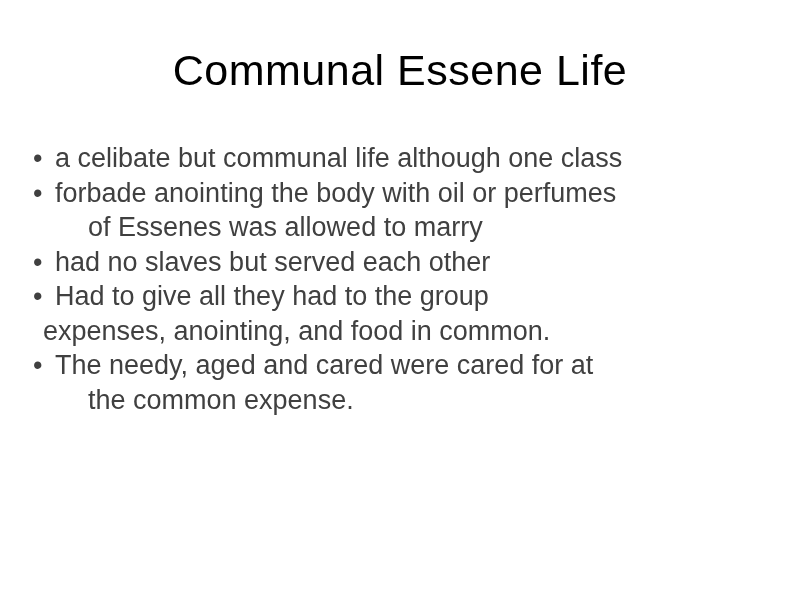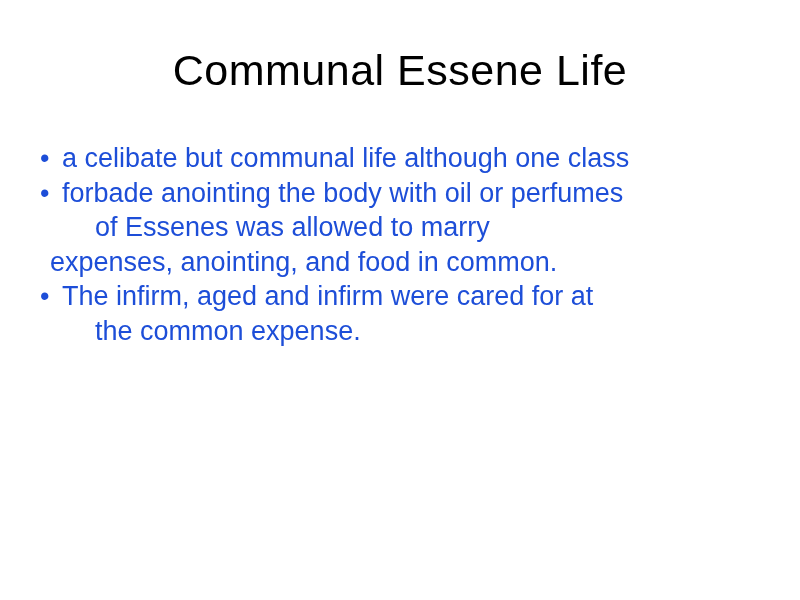--- a/index.html
+++ b/index.html
@@ -24,25 +24,25 @@
     margin: 0;
     text-align: center;
     font-size: 43px;
     font-weight: 400;
     letter-spacing: 0.5px;
     color: #000000;
   }
   .body-text {
     position: absolute;
     top: 141px;
-    left: 40px;
+    left: 33px;
     width: 740px;
     font-size: 27px;
     line-height: 34.5px;
-    color: #1d4ed8;
+    color: #404040;
   }
   .line {
     white-space: nowrap;
   }
   .bullet {
     display: inline-block;
     width: 22px;
     font-size: 27px;
   }
   .cont-1 { padding-left: 10px; }
@@ -63,29 +63,35 @@
 
     <div class="line">
       <span class="bullet">•</span><span>forbade anointing the body with oil or perfumes</span>
     </div>
 
     <div class="line cont-2">
       <span>of Essenes was allowed to marry</span>
     </div>
 
 
+    <div class="line">
+      <span class="bullet">•</span><span>had no slaves but served each other</span>
+    </div>
 
+    <div class="line">
+      <span class="bullet">•</span><span>Had to give all they had to the group</span>
+    </div>
 
 
     <div class="line cont-1">
       <span>expenses, anointing, and food in common.</span>
     </div>
 
     <div class="line">
-      <span class="bullet">•</span><span>The infirm, aged and infirm were cared for at</span>
+      <span class="bullet">•</span><span>The needy, aged and cared were cared for at</span>
     </div>
 
     <div class="line cont-2">
       <span>the common expense.</span>
     </div>
 
   </div>
 </div>
 
 </body></html>

